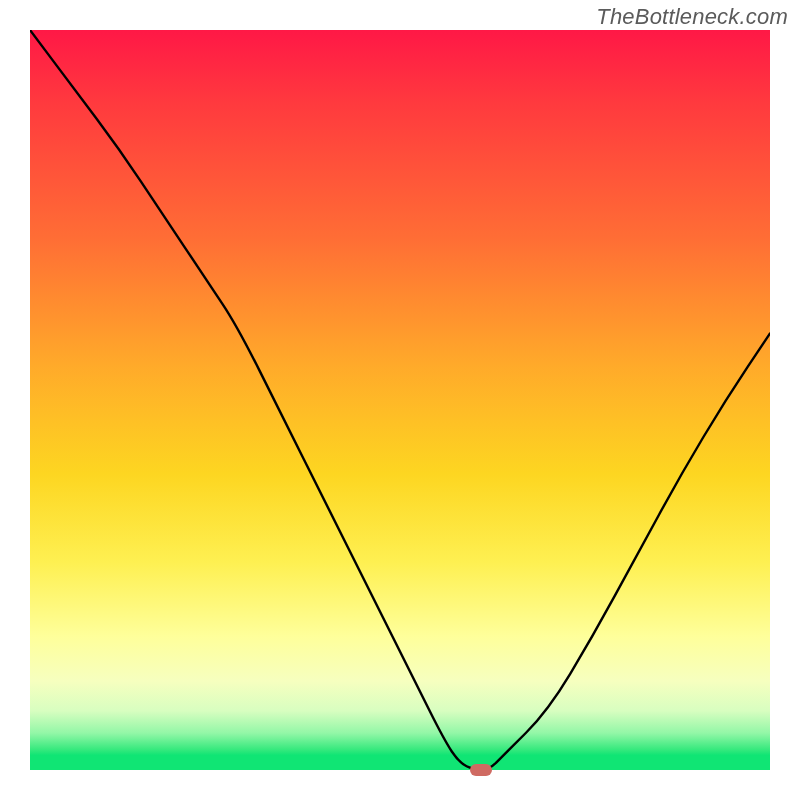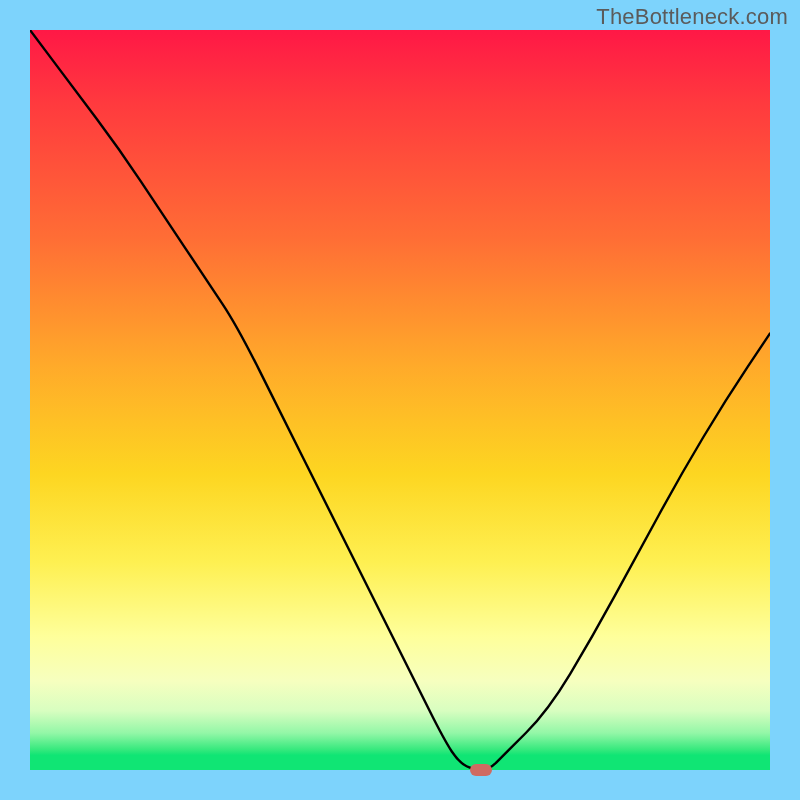--- a/index.html
+++ b/index.html
@@ -7,21 +7,22 @@
     padding: 0;
     width: 800px;
     height: 800px;
     background: #000;
     overflow: hidden;
   }
   .frame {
     position: relative;
     width: 800px;
     height: 800px;
-    background: #7dd3fc;
+    background: #ffffff;
+    font-style: italic;
   }
   .watermark {
     position: absolute;
     top: 4px;
     right: 12px;
     font-family: Arial, Helvetica, sans-serif;
     font-size: 22px;
     font-weight: 500;
     color: #5b5b5b;
     letter-spacing: 0.2px;

